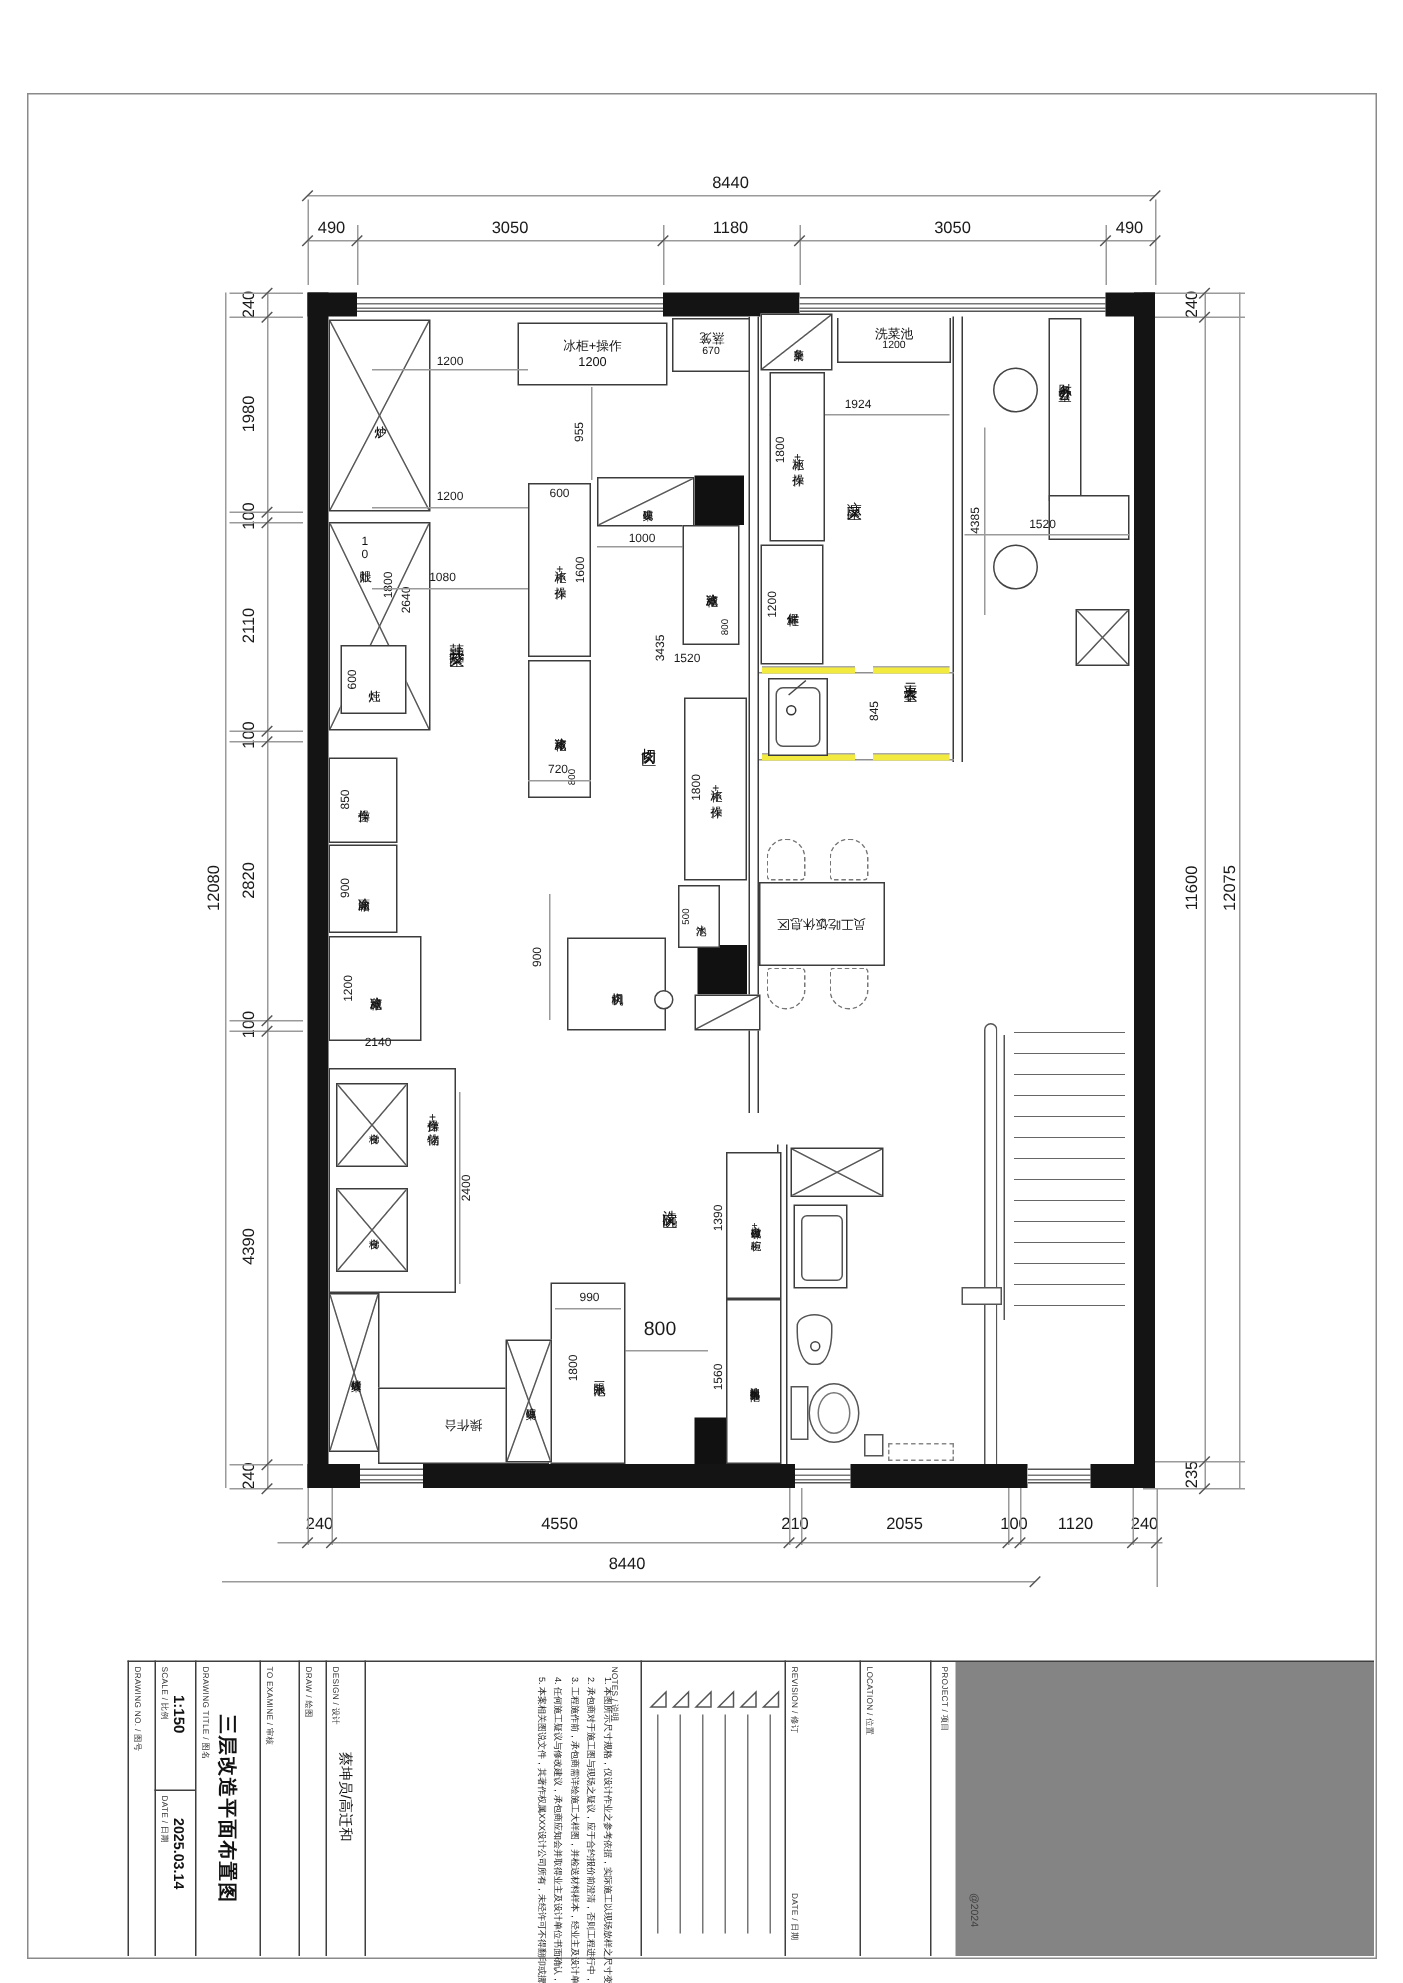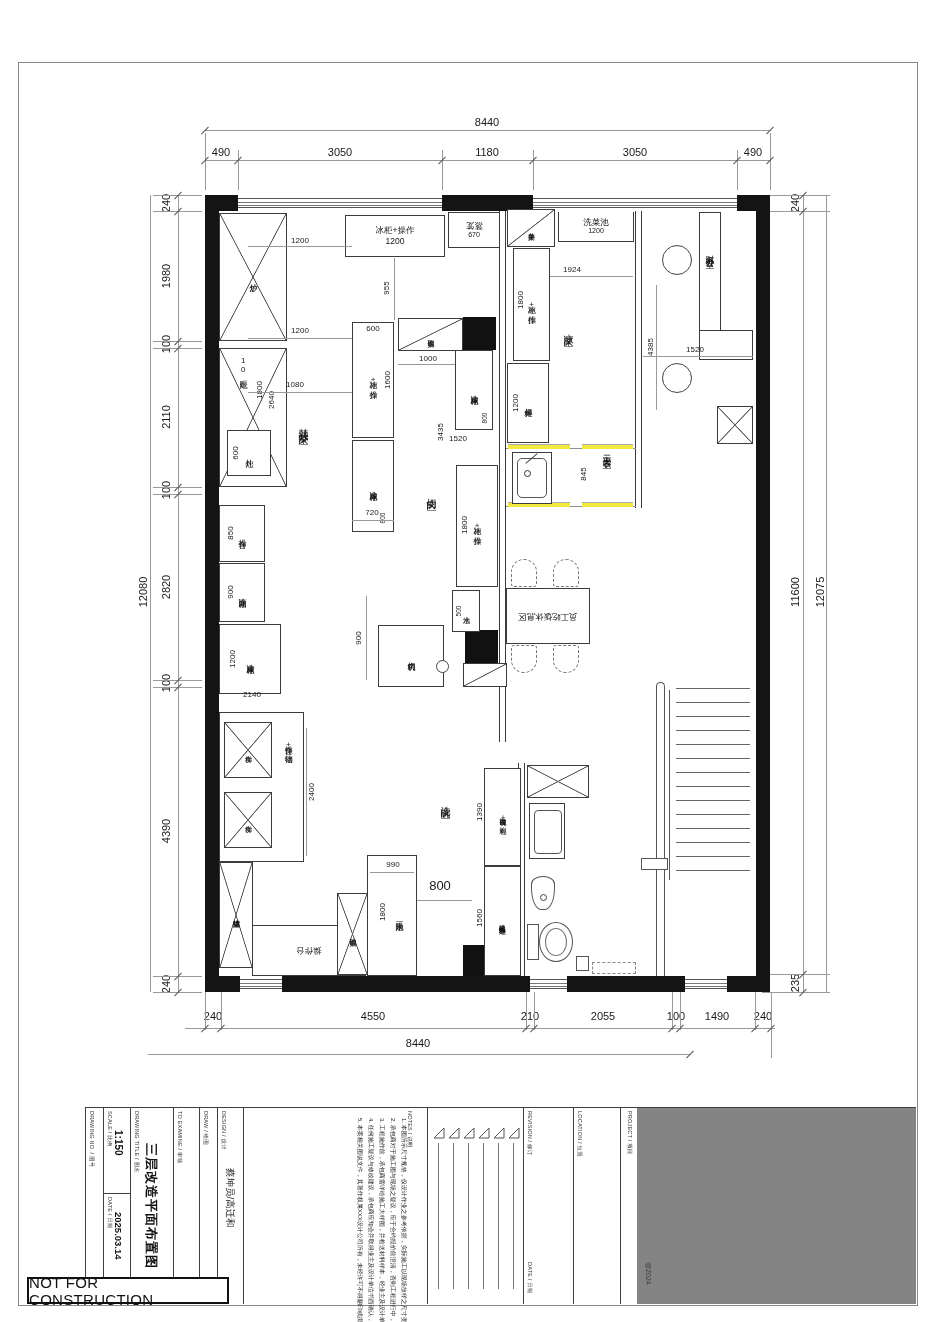--- a/index.html
+++ b/index.html
@@ -119,21 +119,21 @@
   <div class="tk" style="left:798px;top:195px;"></div>
     <div class="tk" style="left:798px;top:211px;"></div>
   <div class="tk" style="left:798px;top:974px;"></div>
     <div class="tk" style="left:798px;top:992px;"></div>
 
   <div class="dt" style="left:213px;top:1010px;">240</div>
   <div class="dt" style="left:373px;top:1010px;">4550</div>
   <div class="dt" style="left:530px;top:1010px;">210</div>
   <div class="dt" style="left:603px;top:1010px;">2055</div>
   <div class="dt" style="left:676px;top:1010px;">100</div>
-  <div class="dt" style="left:717px;top:1010px;">1490</div>
+  <div class="dt" style="left:717px;top:1010px;">1120</div>
   <div class="dt" style="left:763px;top:1010px;">240</div>
   <div class="dl" style="left:185px;top:1028px;width:590px;height:1px;"></div>
   <div class="dt" style="left:418px;top:1037px;">8440</div>
   <div class="dl" style="left:148px;top:1054px;width:542px;height:1px;"></div>
   <div class="dl" style="left:205px;top:992px;width:1px;height:38px;"></div>
   <div class="dl" style="left:221px;top:992px;width:1px;height:38px;"></div>
   <div class="dl" style="left:526px;top:992px;width:1px;height:38px;"></div>
   <div class="dl" style="left:534px;top:992px;width:1px;height:38px;"></div>
   <div class="dl" style="left:672px;top:992px;width:1px;height:38px;"></div>
   <div class="dl" style="left:680px;top:992px;width:1px;height:38px;"></div>
@@ -419,17 +419,14 @@
   <div class="rev" style="left:483px;top:1143px;height:146px;"></div>
   <div class="rev" style="left:498px;top:1143px;height:146px;"></div>
   <div class="rev" style="left:513px;top:1143px;height:146px;"></div>
 
   <span class="r90 lab" style="left:533px;top:1111px;">REVISION / 修订</span>
   <span class="r90 lab" style="left:533px;top:1262px;">DATE / 日期</span>
   <span class="r90 lab" style="left:583px;top:1111px;">LOCATION / 位置</span>
   <span class="r90 lab" style="left:633px;top:1111px;">PROJECT / 项目</span>
   <span class="r90" style="left:652px;top:1262px;font-size:7px;color:#3d3d3d;">@2024</span>
 
-  <div class="abs" style="left:27px;top:1277px;width:202px;height:27px;border:2px solid #111;box-sizing:border-box;display:flex;align-items:center;justify-content:center;background:#fff;">
-    <span style="font-size:15px;letter-spacing:.3px;color:#111;">NOT FOR CONSTRUCTION</span>
-  </div>
 
 </div>
 
 </body></html>

